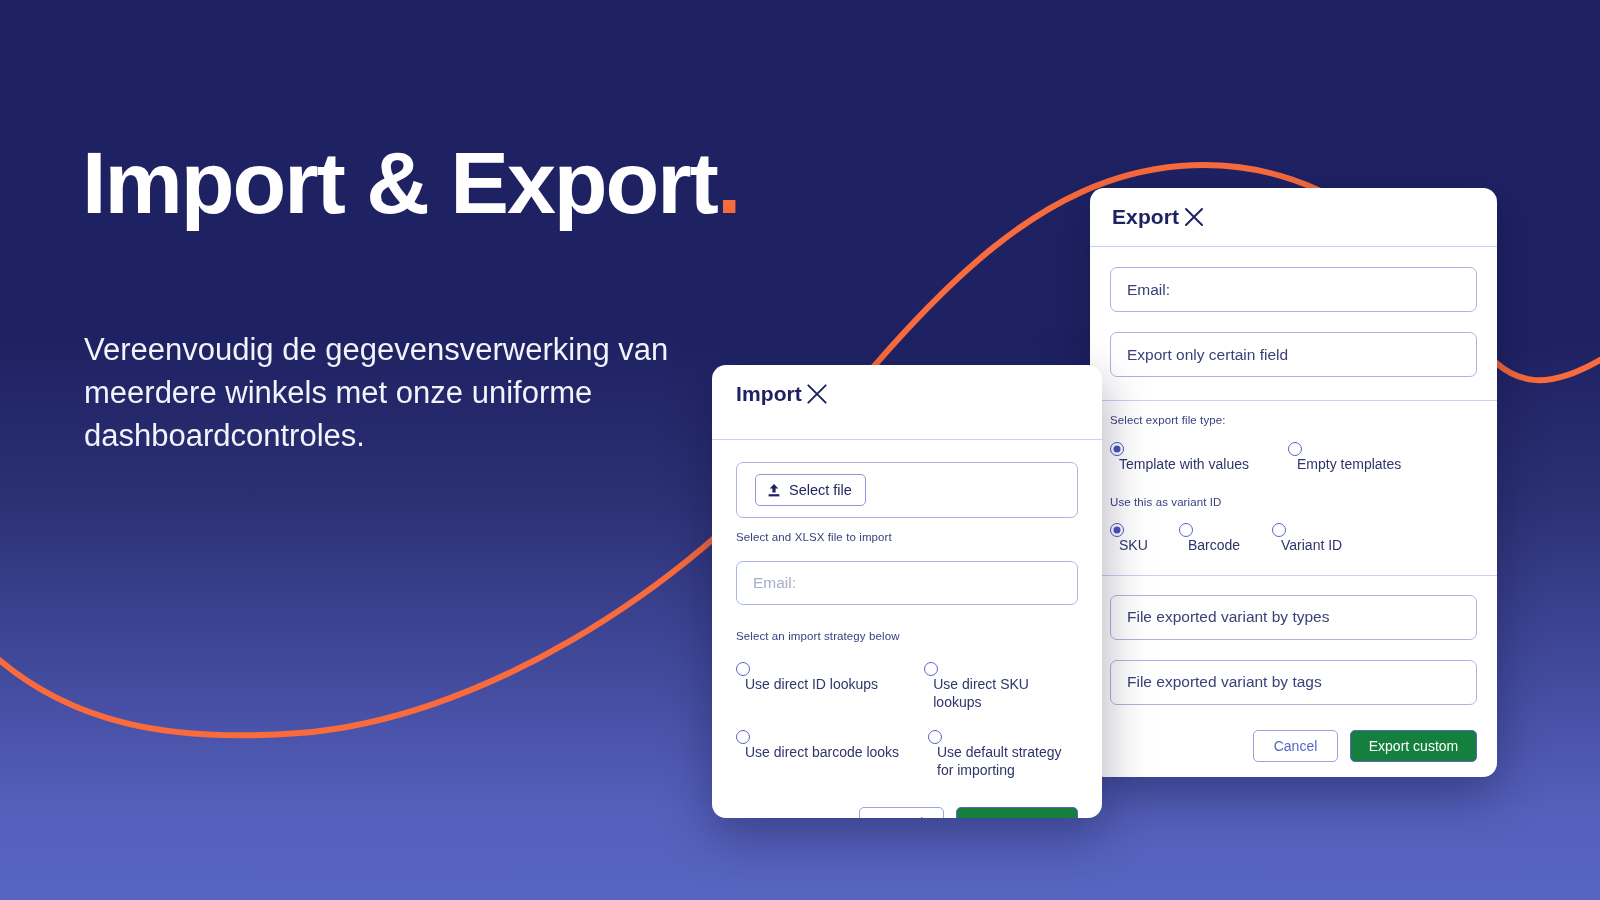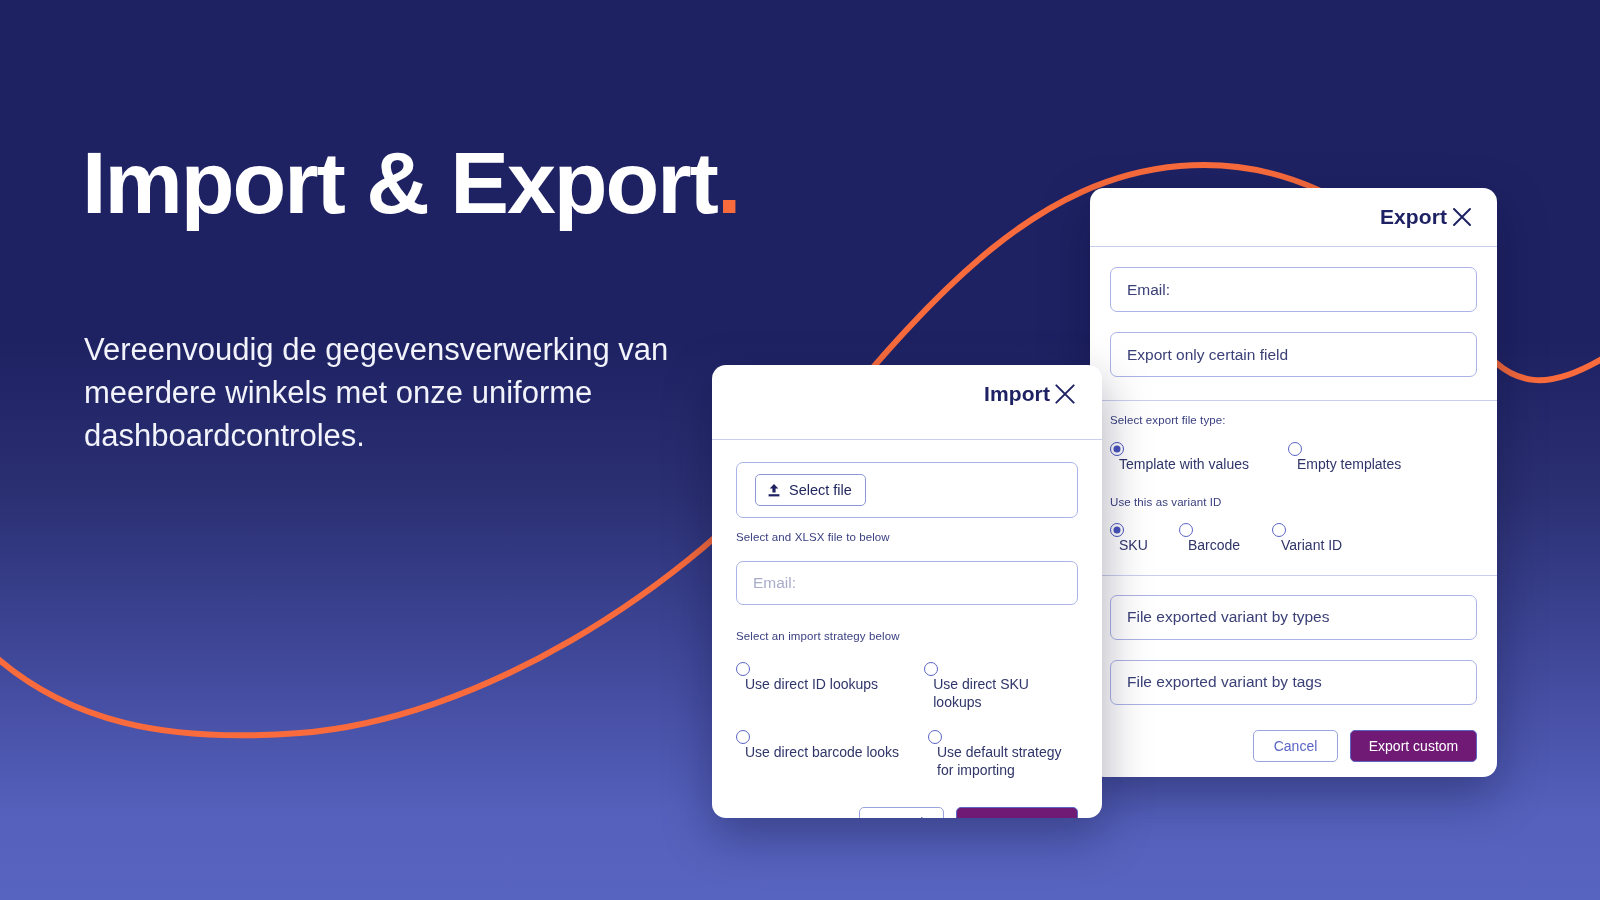--- a/index.html
+++ b/index.html
@@ -28,21 +28,21 @@
     font-size:31px;line-height:1.38;color:#f2f3fb;font-weight:400;
   }
 
   
   .dialog{
     position:absolute;background:#ffffff;border-radius:14px;
     box-shadow:0 18px 48px rgba(8,10,45,.34);
     overflow:hidden;
   }
   .dlg-head{
-    display:flex;align-items:center;justify-content:flex-end;
+    display:flex;align-items:center;justify-content:flex-start;
     border-bottom:1px solid #c9cfee;
   }
   .dlg-title{font-size:21px;font-weight:700;color:#1e2263;letter-spacing:.1px;}
   .close-btn{
     width:30px;height:30px;display:flex;align-items:center;justify-content:center;
     cursor:pointer;
   }
   .close-btn svg{display:block;}
 
   
@@ -69,21 +69,21 @@
     border-radius:50%;background:#4954bd;transform:translate(-50%,-50%);
   }
   .radio-label{font-size:14px;color:#2f3569;margin-left:9px;line-height:1.28;}
 
   
   .btn{
     display:flex;align-items:center;justify-content:center;
     border-radius:5px;font-size:14px;cursor:pointer;box-sizing:border-box;
   }
   .btn-ghost{border:1px solid #9aa4e0;color:#5a65c4;background:#fff;}
-  .btn-primary{background:#701a75;color:#ffffff;border:1px solid #5a65c4;}
+  .btn-primary{background:#15803d;color:#ffffff;border:1px solid #5a65c4;}
 
   .select-file-btn{
     display:inline-flex;align-items:center;gap:8px;
     border:1px solid #8e98d8;border-radius:5px;background:#fff;
     padding:7px 13px 7px 11px;cursor:pointer;
   }
   .select-file-btn .lbl{font-size:14.5px;color:#22285f;}
 
   .divider{height:1px;background:#c9cfee;width:100%;}
 
@@ -203,21 +203,21 @@
       <div class="dropzone">
         <div class="select-file-btn">
           <svg width="14" height="15" viewBox="0 0 14 15">
             <path d="M7 1 L11.3 5.6 L8.6 5.6 L8.6 9.4 L5.4 9.4 L5.4 5.6 L2.7 5.6 Z" fill="#1e2263"></path>
             <rect x="1.6" y="11.2" width="10.8" height="2.2" fill="#1e2263"></rect>
           </svg>
           <span class="lbl">Select file</span>
         </div>
       </div>
 
-      <div class="hint" style="margin-top:13px;">Select and XLSX file to below</div>
+      <div class="hint" style="margin-top:13px;">Select and XLSX file to import</div>
 
       <div class="field" style="margin-top:18px;height:44px;padding:0 16px;">
         <span class="field-text placeholder">Email:</span>
       </div>
 
       <div class="group-label" style="margin-top:25px;">Select an import strategy below</div>
 
       <div style="display:flex;margin-top:18px;">
         <div class="radio-row" style="width:192px;">
           <span class="radio"></span>

